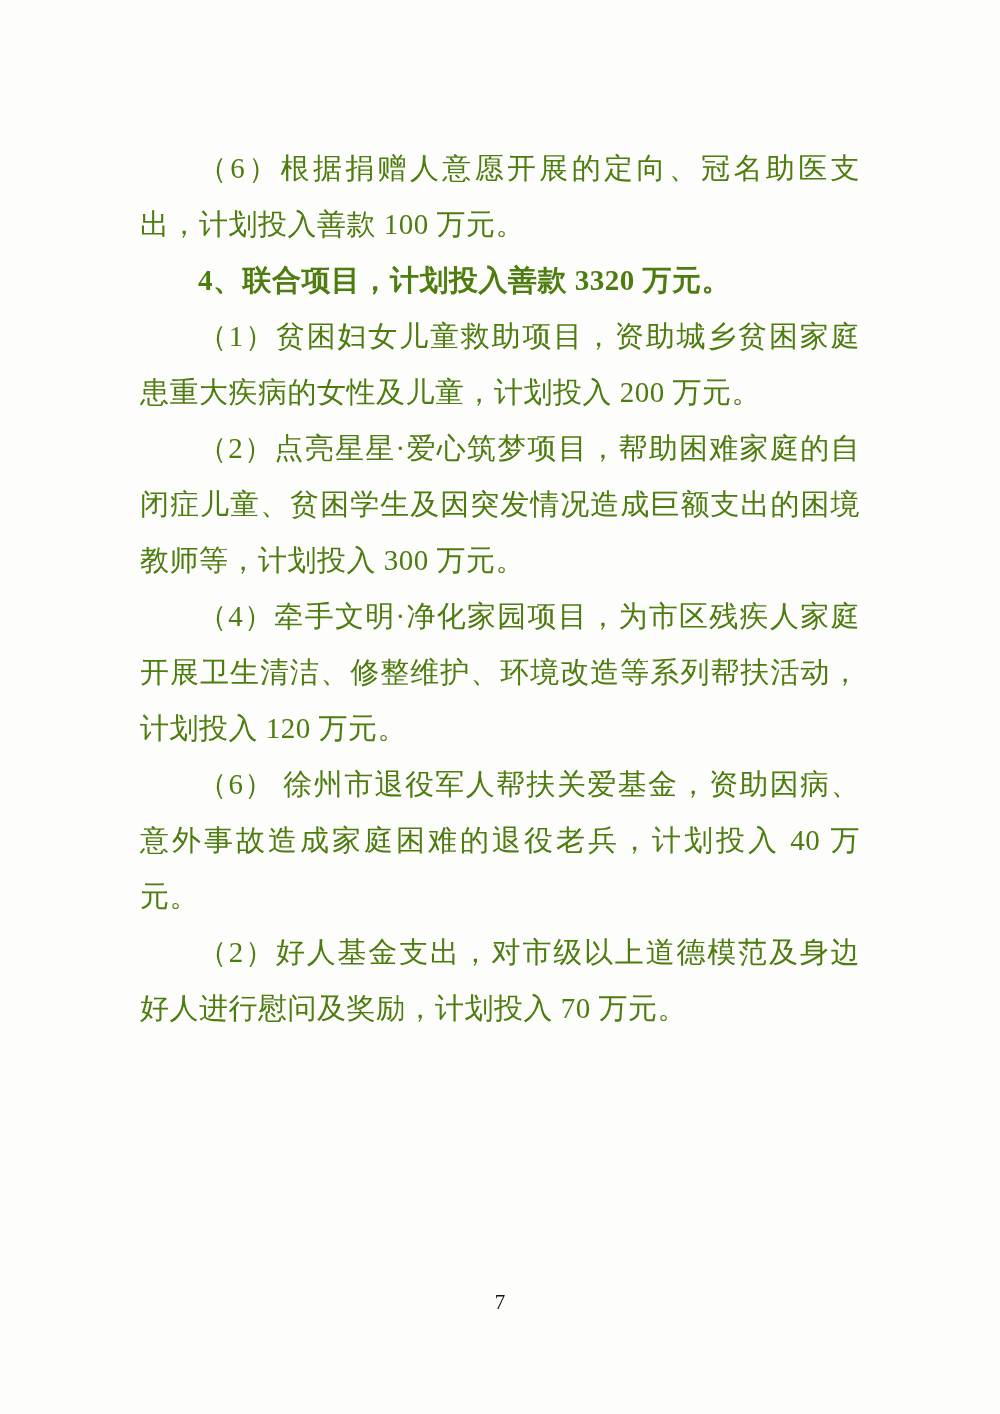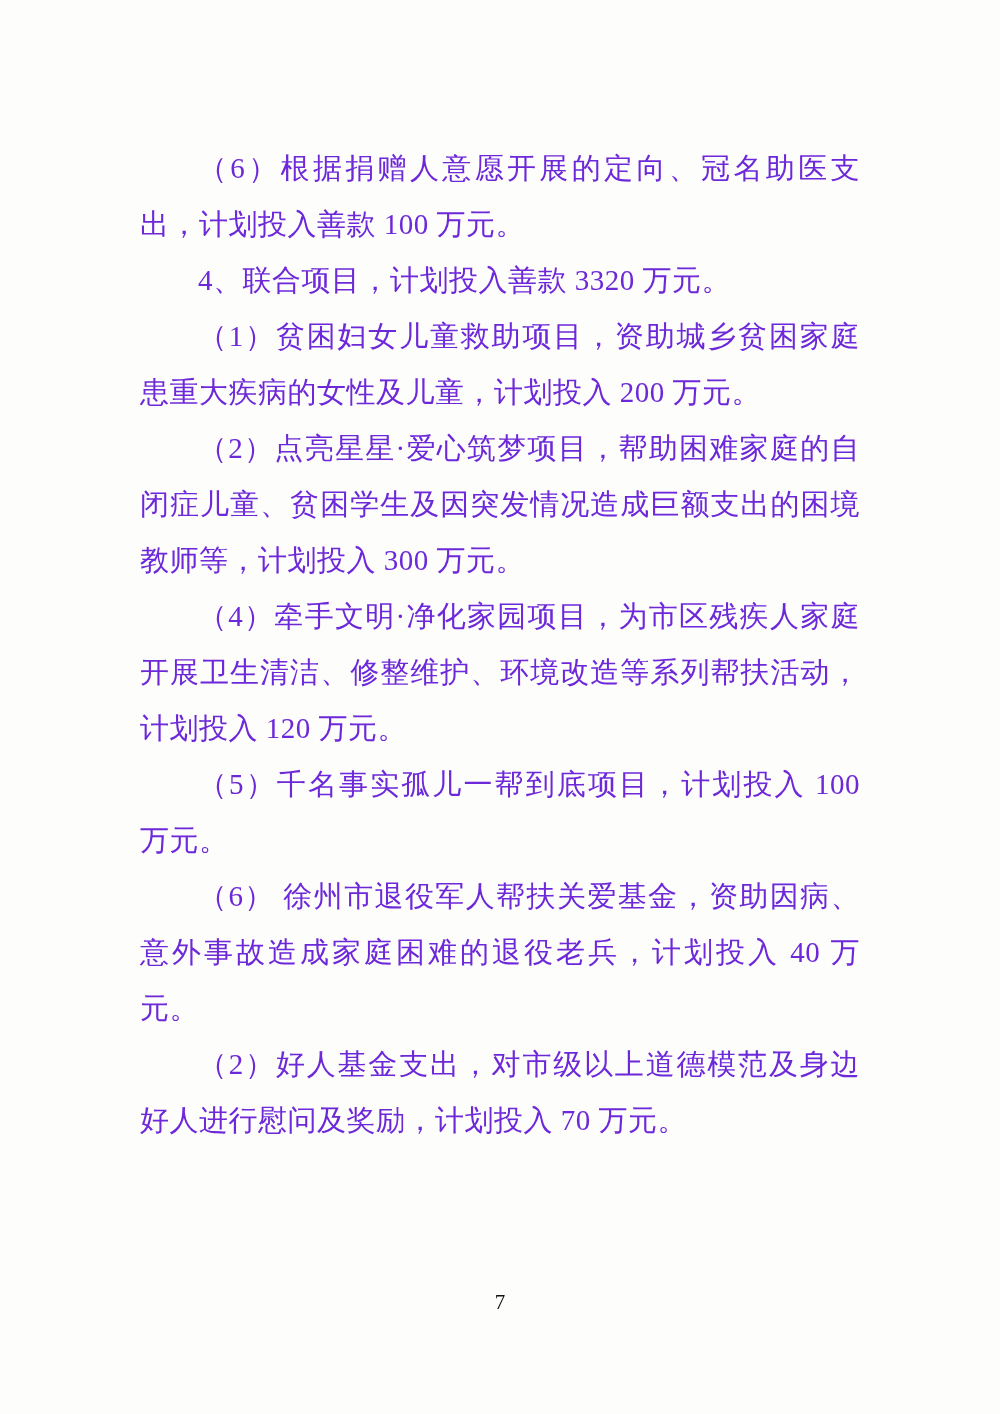--- a/index.html
+++ b/index.html
@@ -30,25 +30,25 @@
     width: 720px;
   }
   .para {
     font-size: 29px;
     line-height: 56px;
     letter-spacing: 0.5px;
     text-align: justify;
     text-justify: inter-ideograph;
     margin: 0 0 0 0;
     text-indent: 58px;
-    color: #6d28d9;
+    color: #4d7c0f;
     font-family: "Liberation Serif", "DejaVu Serif", serif;
   }
   .para.bold {
-    font-weight: normal;
+    font-weight: bold;
   }
   .page-number {
     position: absolute;
     left: 0;
     top: 1290px;
     width: 1000px;
     text-align: center;
     font-size: 21px;
     color: #111111;
     font-family: "Liberation Serif", "DejaVu Serif", serif;
@@ -57,18 +57,17 @@
 </head>
 <body>
 
 <div class="page">
   <div class="content">
     <p class="para">（6）根据捐赠人意愿开展的定向、冠名助医支出，计划投入善款 100 万元。</p>
     <p class="para bold">4、联合项目，计划投入善款 3320 万元。</p>
     <p class="para">（1）贫困妇女儿童救助项目，资助城乡贫困家庭患重大疾病的女性及儿童，计划投入 200 万元。</p>
     <p class="para">（2）点亮星星·爱心筑梦项目，帮助困难家庭的自闭症儿童、贫困学生及因突发情况造成巨额支出的困境教师等，计划投入 300 万元。</p>
     <p class="para">（4）牵手文明·净化家园项目，为市区残疾人家庭开展卫生清洁、修整维护、环境改造等系列帮扶活动，计划投入 120 万元。</p>
-    <p class="para">（5）千名事实孤儿一帮到底项目，计划投入 100 万元。</p>
     <p class="para">（6） 徐州市退役军人帮扶关爱基金，资助因病、意外事故造成家庭困难的退役老兵，计划投入 40 万元。</p>
     <p class="para">（2）好人基金支出，对市级以上道德模范及身边好人进行慰问及奖励，计划投入 70 万元。</p>
   </div>
   <div class="page-number">7</div>
 </div>
 
 </body></html>

